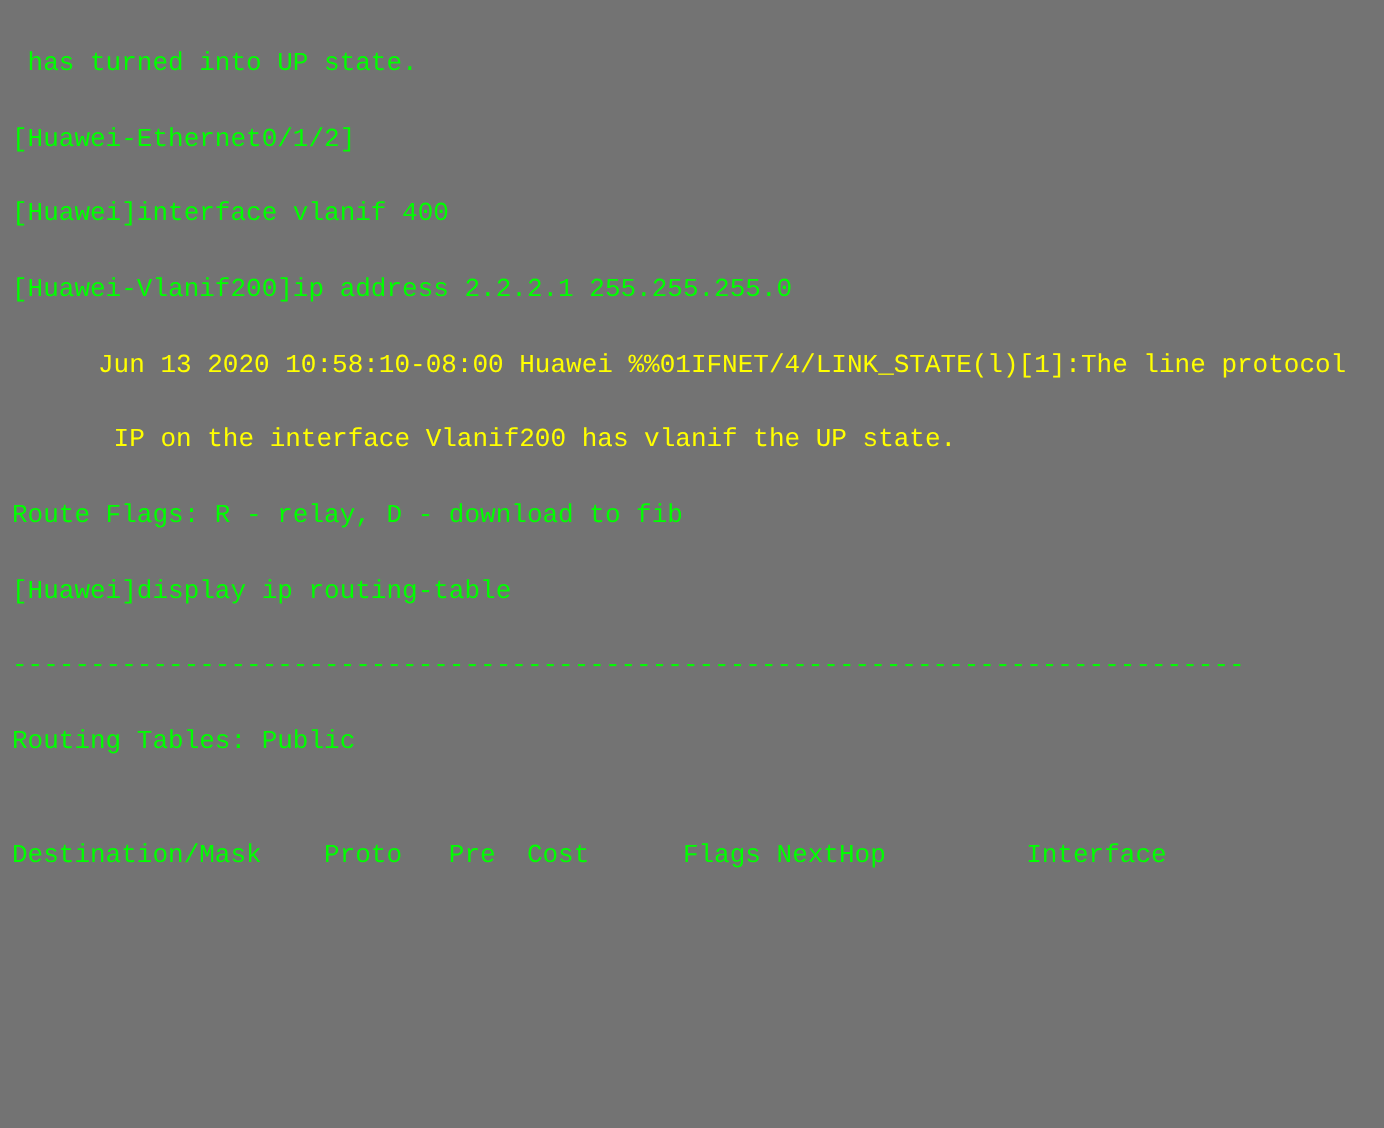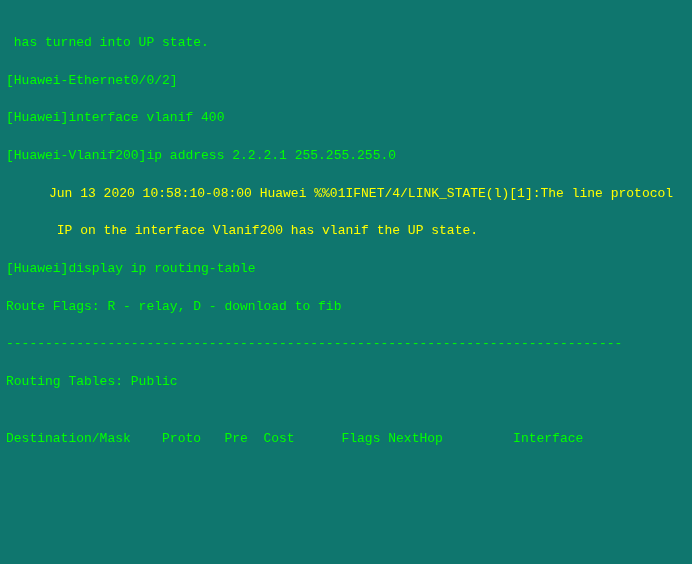--- a/index.html
+++ b/index.html
@@ -8,44 +8,44 @@
       width: 692px;
       height: 564px;
       overflow: hidden;
       font-family: 'Courier New', Courier, monospace;
       font-size: 13px;
       color: #00ff00;
     }
     .terminal {
       width: 692px;
       height: 564px;
-      background: #0f766e;
-      padding: 15px 6px;
+      background: #737373;
+      padding: 4px 6px;
       white-space: pre;
       line-height: 1.45;
       overflow: hidden;
     }
     .line {
       display: block;
     }
     .yellow { color: #ffff00; margin-left: 43px; }
     .green { color: #00ff00; }
   </style>
 </head>
 <body>
 
 <div class="terminal">
 <span class="line green"> has turned into UP state.</span>
-<span class="line green">[Huawei-Ethernet0/0/2]</span>
+<span class="line green">[Huawei-Ethernet0/1/2]</span>
 <span class="line green">[Huawei]interface vlanif 400</span>
 <span class="line green">[Huawei-Vlanif200]ip address 2.2.2.1 255.255.255.0</span>
 <span class="line yellow">Jun 13 2020 10:58:10-08:00 Huawei %%01IFNET/4/LINK_STATE(l)[1]:The line protocol</span>
 <span class="line yellow"> IP on the interface Vlanif200 has vlanif the UP state.</span>
+<span class="line green">Route Flags: R - relay, D - download to fib</span>
 <span class="line green">[Huawei]display ip routing-table</span>
-<span class="line green">Route Flags: R - relay, D - download to fib</span>
 <span class="line green">-------------------------------------------------------------------------------</span>
 <span class="line green">Routing Tables: Public</span>
 <span class="line green"></span>
 <span class="line green">Destination/Mask    Proto   Pre  Cost      Flags NextHop         Interface</span>
 <span class="line green"></span>
 
 
 
 
 

